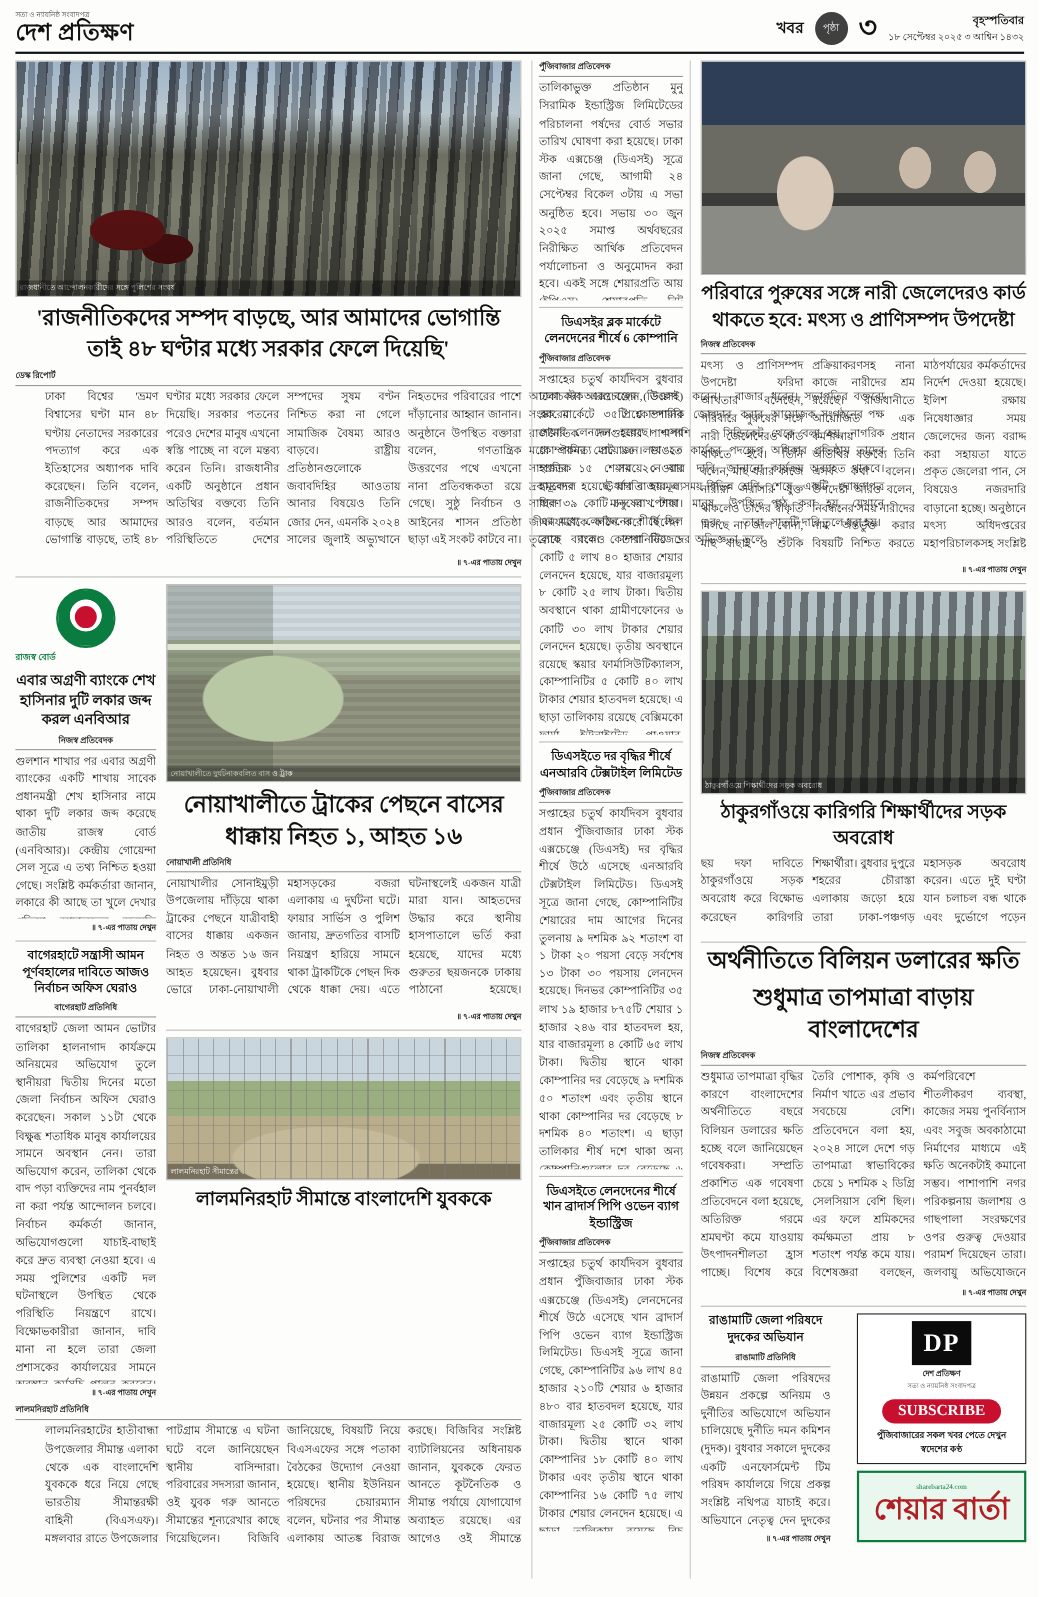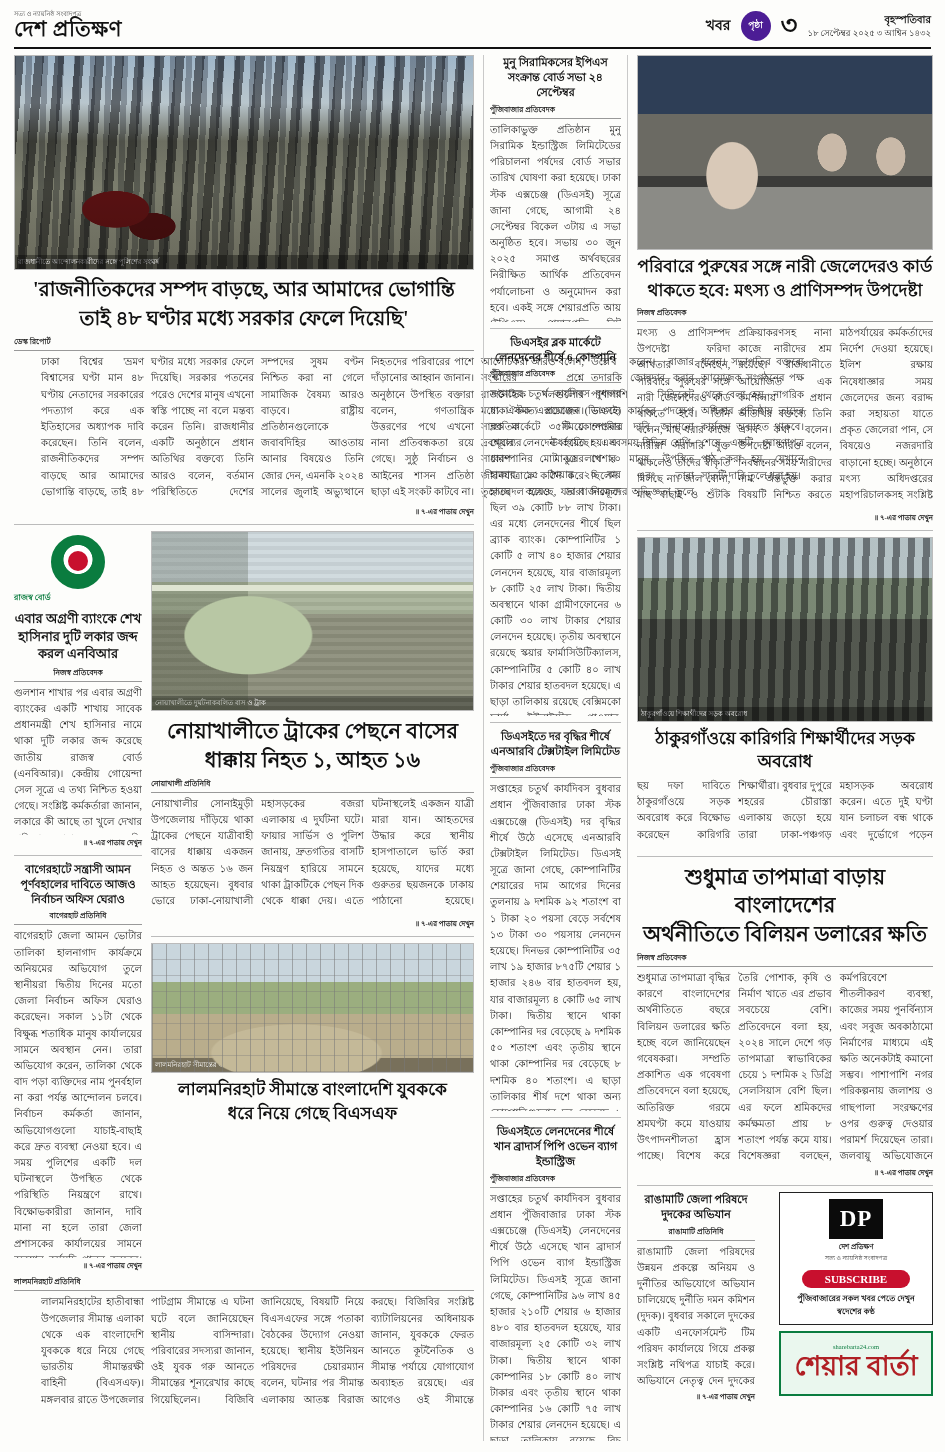--- a/index.html
+++ b/index.html
@@ -41,23 +41,23 @@
     margin-bottom: 1px;
   }
   .masthead-right {
     display:flex; align-items:center; gap:10px;
   }
   .khobor {
     font-size: 14px; font-weight: bold;
   }
   .pagebadge {
     width: 30px; height: 30px; border-radius: 50%;
-    background: #4c1d95; color:#fff;
+    background: #404040; color:#fff;
     display:flex; align-items:center; justify-content:center;
-    font-size: 9px; font-weight: bold;
+    font-size: 9px; font-weight: normal;
   }
   .pagenum {
     font-size: 26px; font-weight: bold; line-height:1;
   }
   .dateblock { font-size: 8.5px; line-height:1.5; text-align:right; }
   .dateblock .dayname { font-size: 10px; font-weight:bold; }
 
   
   .grid {
     display:grid;
@@ -186,21 +186,21 @@
   }
   .ad-dp .dp-mark{
     width:54px;height:40px;margin:0 auto;background:#0b0b0b;color:#fff;
     font-weight:bold;font-size:23px;display:flex;align-items:center;justify-content:center;
     letter-spacing:1px;
   }
   .ad-dp .dp-name{font-size:7px;margin-top:2px;font-weight:bold;}
   .ad-dp .dp-sub{font-size:6px;color:#444;}
   .subscribe-btn{
     margin:6px auto 4px; width:108px; padding:3px 0; border-radius:11px;
-    background:#c8102e; color:#fff; font-size:11px; font-weight:bold; text-align:center;
+    background:#c8102e; color:#fff; font-size:14px; font-weight:bold; text-align:center;
   }
   .ad-dp .dp-tag{font-size:8px;font-weight:bold;}
   .ad-share{
     border:2px solid #0a7c3f; background:#eaf7ee; margin-top:6px;
     text-align:center; padding:10px 4px 12px;
   }
   .ad-share .site{font-size:6.5px;color:#0a7c3f;}
   .ad-share .big{
     font-size:27px;font-weight:bold;color:#b01f24;line-height:1.2;
   }
@@ -273,32 +273,30 @@
           <div class="byline">নোয়াখালী প্রতিনিধি</div>
           <div class="body-text cols3" style="height:120px;overflow:hidden">নোয়াখালীর সোনাইমুড়ী উপজেলায় দাঁড়িয়ে থাকা ট্রাকের পেছনে যাত্রীবাহী বাসের ধাক্কায় একজন নিহত ও অন্তত ১৬ জন আহত হয়েছেন। বুধবার ভোরে ঢাকা-নোয়াখালী মহাসড়কের বজরা এলাকায় এ দুর্ঘটনা ঘটে। ফায়ার সার্ভিস ও পুলিশ জানায়, দ্রুতগতির বাসটি নিয়ন্ত্রণ হারিয়ে সামনে থাকা ট্রাকটিকে পেছন দিক থেকে ধাক্কা দেয়। এতে ঘটনাস্থলেই একজন যাত্রী মারা যান। আহতদের উদ্ধার করে স্থানীয় হাসপাতালে ভর্তি করা হয়েছে, যাদের মধ্যে গুরুতর ছয়জনকে ঢাকায় পাঠানো হয়েছে। সোনাইমুড়ী থানা পুলিশ জানিয়েছে, বাসটি জব্দ করা হয়েছে এবং চালক পলাতক রয়েছেন। এ ঘটনায় মামলার প্রস্তুতি চলছে। মহাসড়কে প্রায় এক ঘণ্টা যান চলাচল বন্ধ থাকার পর পরিস্থিতি স্বাভাবিক হয়। স্থানীয়রা জানান, ওই এলাকায় প্রায়ই দুর্ঘটনা ঘটে, তবে গতিরোধক না থাকায় ঝুঁকি বাড়ছে। হাইওয়ে পুলিশের পক্ষ থেকে বলা হয়েছে, দুর্ঘটনাপ্রবণ এলাকাগুলো চিহ্নিত করে ব্যবস্থা নেওয়া হবে।</div>
           <span class="jump">॥ ৭-এর পাতায় দেখুন</span>
 
           <div class="rule"></div>
 
           <div class="photo ph-fence" style="height:130px">
             <div class="cap">লালমনিরহাট সীমান্তের কাঁটাতারের বেড়া</div>
           </div>
           <div class="headline h-md">লালমনিরহাট সীমান্তে বাংলাদেশি যুবককে</div>
-          <div class="headline h-md" style="margin-top:-3px">ধরে নিয়ে গেছে বিএসএফ</div>
         </div>
       </div>
 
       <div class="byline" style="margin-top:4px">লালমনিরহাট প্রতিনিধি</div>
       <div class="body-text cols4" style="height:120px;overflow:hidden">লালমনিরহাটের হাতীবান্ধা উপজেলার সীমান্ত এলাকা থেকে এক বাংলাদেশি যুবককে ধরে নিয়ে গেছে ভারতীয় সীমান্তরক্ষী বাহিনী (বিএসএফ)। মঙ্গলবার রাতে উপজেলার পাটগ্রাম সীমান্তে এ ঘটনা ঘটে বলে জানিয়েছেন স্থানীয় বাসিন্দারা। পরিবারের সদস্যরা জানান, ওই যুবক গরু আনতে সীমান্তের শূন্যরেখার কাছে গিয়েছিলেন। বিজিবি জানিয়েছে, বিষয়টি নিয়ে বিএসএফের সঙ্গে পতাকা বৈঠকের উদ্যোগ নেওয়া হয়েছে। স্থানীয় ইউনিয়ন পরিষদের চেয়ারম্যান বলেন, ঘটনার পর সীমান্ত এলাকায় আতঙ্ক বিরাজ করছে। বিজিবির সংশ্লিষ্ট ব্যাটালিয়নের অধিনায়ক জানান, যুবককে ফেরত আনতে কূটনৈতিক ও সীমান্ত পর্যায়ে যোগাযোগ অব্যাহত রয়েছে। এর আগেও ওই সীমান্তে একাধিকবার একই ধরনের ঘটনা ঘটেছে বলে স্থানীয়রা অভিযোগ করেন।</div>
 
     </div>
 
     <div class="col col-mid">
 
-      <div class="headline h-xs" style="margin-top:0">মুনু সিরামিকসের ইপিএস সংক্রান্ত বোর্ড সভা ২৪ সেপ্টেম্বর</div>
       <div class="byline">পুঁজিবাজার প্রতিবেদক</div>
       <div class="body-text" style="height:200px;overflow:hidden">তালিকাভুক্ত প্রতিষ্ঠান মুনু সিরামিক ইন্ডাস্ট্রিজ লিমিটেডের পরিচালনা পর্ষদের বোর্ড সভার তারিখ ঘোষণা করা হয়েছে। ঢাকা স্টক এক্সচেঞ্জ (ডিএসই) সূত্রে জানা গেছে, আগামী ২৪ সেপ্টেম্বর বিকেল ৩টায় এ সভা অনুষ্ঠিত হবে। সভায় ৩০ জুন ২০২৫ সমাপ্ত অর্থবছরের নিরীক্ষিত আর্থিক প্রতিবেদন পর্যালোচনা ও অনুমোদন করা হবে। একই সঙ্গে শেয়ারপ্রতি আয় (ইপিএস), শেয়ারপ্রতি নিট সম্পদমূল্য (এনএভি) এবং শেয়ারপ্রতি নগদ প্রবাহ (এনওসিএফপিএস) প্রকাশ করা হবে।</div>
 
       <div class="rule"></div>
 
       <div class="headline h-xs">ডিএসইর ব্লক মার্কেটে লেনদেনের শীর্ষে 6 কোম্পানি</div>
       <div class="byline">পুঁজিবাজার প্রতিবেদক</div>
       <div class="body-text" style="height:330px;overflow:hidden">সপ্তাহের চতুর্থ কার্যদিবস বুধবার ঢাকা স্টক এক্সচেঞ্জের (ডিএসই) ব্লক মার্কেটে ৩৫টি কোম্পানির শেয়ার লেনদেন হয়েছে। এসব কোম্পানির মোট ৯৫ লাখ ২০ হাজার ১৫ শেয়ার ২০ বার হাতবদল হয়েছে, যার বাজারমূল্য ছিল ৩৯ কোটি ৮৮ লাখ টাকা। এর মধ্যে লেনদেনের শীর্ষে ছিল ব্র্যাক ব্যাংক। কোম্পানিটির ১ কোটি ৫ লাখ ৪০ হাজার শেয়ার লেনদেন হয়েছে, যার বাজারমূল্য ৮ কোটি ২৫ লাখ টাকা। দ্বিতীয় অবস্থানে থাকা গ্রামীণফোনের ৬ কোটি ৩০ লাখ টাকার শেয়ার লেনদেন হয়েছে। তৃতীয় অবস্থানে রয়েছে স্কয়ার ফার্মাসিউটিক্যালস, কোম্পানিটির ৫ কোটি ৪০ লাখ টাকার শেয়ার হাতবদল হয়েছে। এ ছাড়া তালিকায় রয়েছে বেক্সিমকো ফার্মা, ইউনাইটেড পাওয়ার, বিএসআরএম স্টিল, রেনেটা, সিটি ব্যাংক, ইসলামী ব্যাংক ও ব্যাংক এশিয়া।</div>
 
       <div class="rule"></div>
@@ -328,22 +326,22 @@
       <div class="rule"></div>
 
       <div class="photo ph-crowd" style="height:185px">
         <div class="cap">ঠাকুরগাঁওয়ে শিক্ষার্থীদের সড়ক অবরোধ</div>
       </div>
       <div class="headline h-md">ঠাকুরগাঁওয়ে কারিগরি শিক্ষার্থীদের সড়ক অবরোধ</div>
       <div class="body-text cols3" style="height:72px;overflow:hidden">ছয় দফা দাবিতে ঠাকুরগাঁওয়ে সড়ক অবরোধ করে বিক্ষোভ করেছেন কারিগরি শিক্ষার্থীরা। বুধবার দুপুরে শহরের চৌরাস্তা এলাকায় জড়ো হয়ে তারা ঢাকা-পঞ্চগড় মহাসড়ক অবরোধ করেন। এতে দুই ঘণ্টা যান চলাচল বন্ধ থাকে এবং দুর্ভোগে পড়েন যাত্রীরা। শিক্ষার্থীরা বলেন, কারিগরি শিক্ষা ব্যবস্থার সংস্কার ও শিক্ষক সংকট নিরসনসহ তাদের দাবিগুলো দীর্ঘদিনেও বাস্তবায়ন হয়নি। দাবি মানা না হলে কঠোর কর্মসূচির হুঁশিয়ারি দেন তারা। পরে প্রশাসনের আশ্বাসে শিক্ষার্থীরা অবরোধ তুলে নেন।</div>
 
       <div class="rule"></div>
 
+      <div class="headline h-lg" style="margin-top:-4px">অর্থনীতিতে বিলিয়ন ডলারের ক্ষতি</div>
       <div class="headline h-lg">শুধুমাত্র তাপমাত্রা বাড়ায় বাংলাদেশের</div>
-      <div class="headline h-lg" style="margin-top:-4px">অর্থনীতিতে বিলিয়ন ডলারের ক্ষতি</div>
       <div class="byline">নিজস্ব প্রতিবেদক</div>
       <div class="body-text cols3" style="height:195px;overflow:hidden">শুধুমাত্র তাপমাত্রা বৃদ্ধির কারণে বাংলাদেশের অর্থনীতিতে বছরে বিলিয়ন ডলারের ক্ষতি হচ্ছে বলে জানিয়েছেন গবেষকরা। সম্প্রতি প্রকাশিত এক গবেষণা প্রতিবেদনে বলা হয়েছে, অতিরিক্ত গরমে শ্রমঘণ্টা কমে যাওয়ায় উৎপাদনশীলতা হ্রাস পাচ্ছে। বিশেষ করে তৈরি পোশাক, কৃষি ও নির্মাণ খাতে এর প্রভাব সবচেয়ে বেশি। প্রতিবেদনে বলা হয়, ২০২৪ সালে দেশে গড় তাপমাত্রা স্বাভাবিকের চেয়ে ১ দশমিক ২ ডিগ্রি সেলসিয়াস বেশি ছিল। এর ফলে শ্রমিকদের কর্মক্ষমতা প্রায় ৮ শতাংশ পর্যন্ত কমে যায়। বিশেষজ্ঞরা বলছেন, কর্মপরিবেশে শীতলীকরণ ব্যবস্থা, কাজের সময় পুনর্বিন্যাস এবং সবুজ অবকাঠামো নির্মাণের মাধ্যমে এই ক্ষতি অনেকটাই কমানো সম্ভব। পাশাপাশি নগর পরিকল্পনায় জলাশয় ও গাছপালা সংরক্ষণের ওপর গুরুত্ব দেওয়ার পরামর্শ দিয়েছেন তারা। জলবায়ু অভিযোজনে পর্যাপ্ত অর্থায়ন নিশ্চিত করা না গেলে ভবিষ্যতে ক্ষতির পরিমাণ আরও বাড়বে বলেও প্রতিবেদনে সতর্ক করা হয়েছে।</div>
       <span class="jump">॥ ৭-এর পাতায় দেখুন</span>
 
       <div class="rule"></div>
 
       <div style="display:grid;grid-template-columns:118px 1fr;gap:24px;">
         <div>
           <div class="headline h-xs" style="margin-top:0">রাঙামাটি জেলা পরিষদে দুদকের অভিযান</div>
           <div class="byline center">রাঙামাটি প্রতিনিধি</div>

